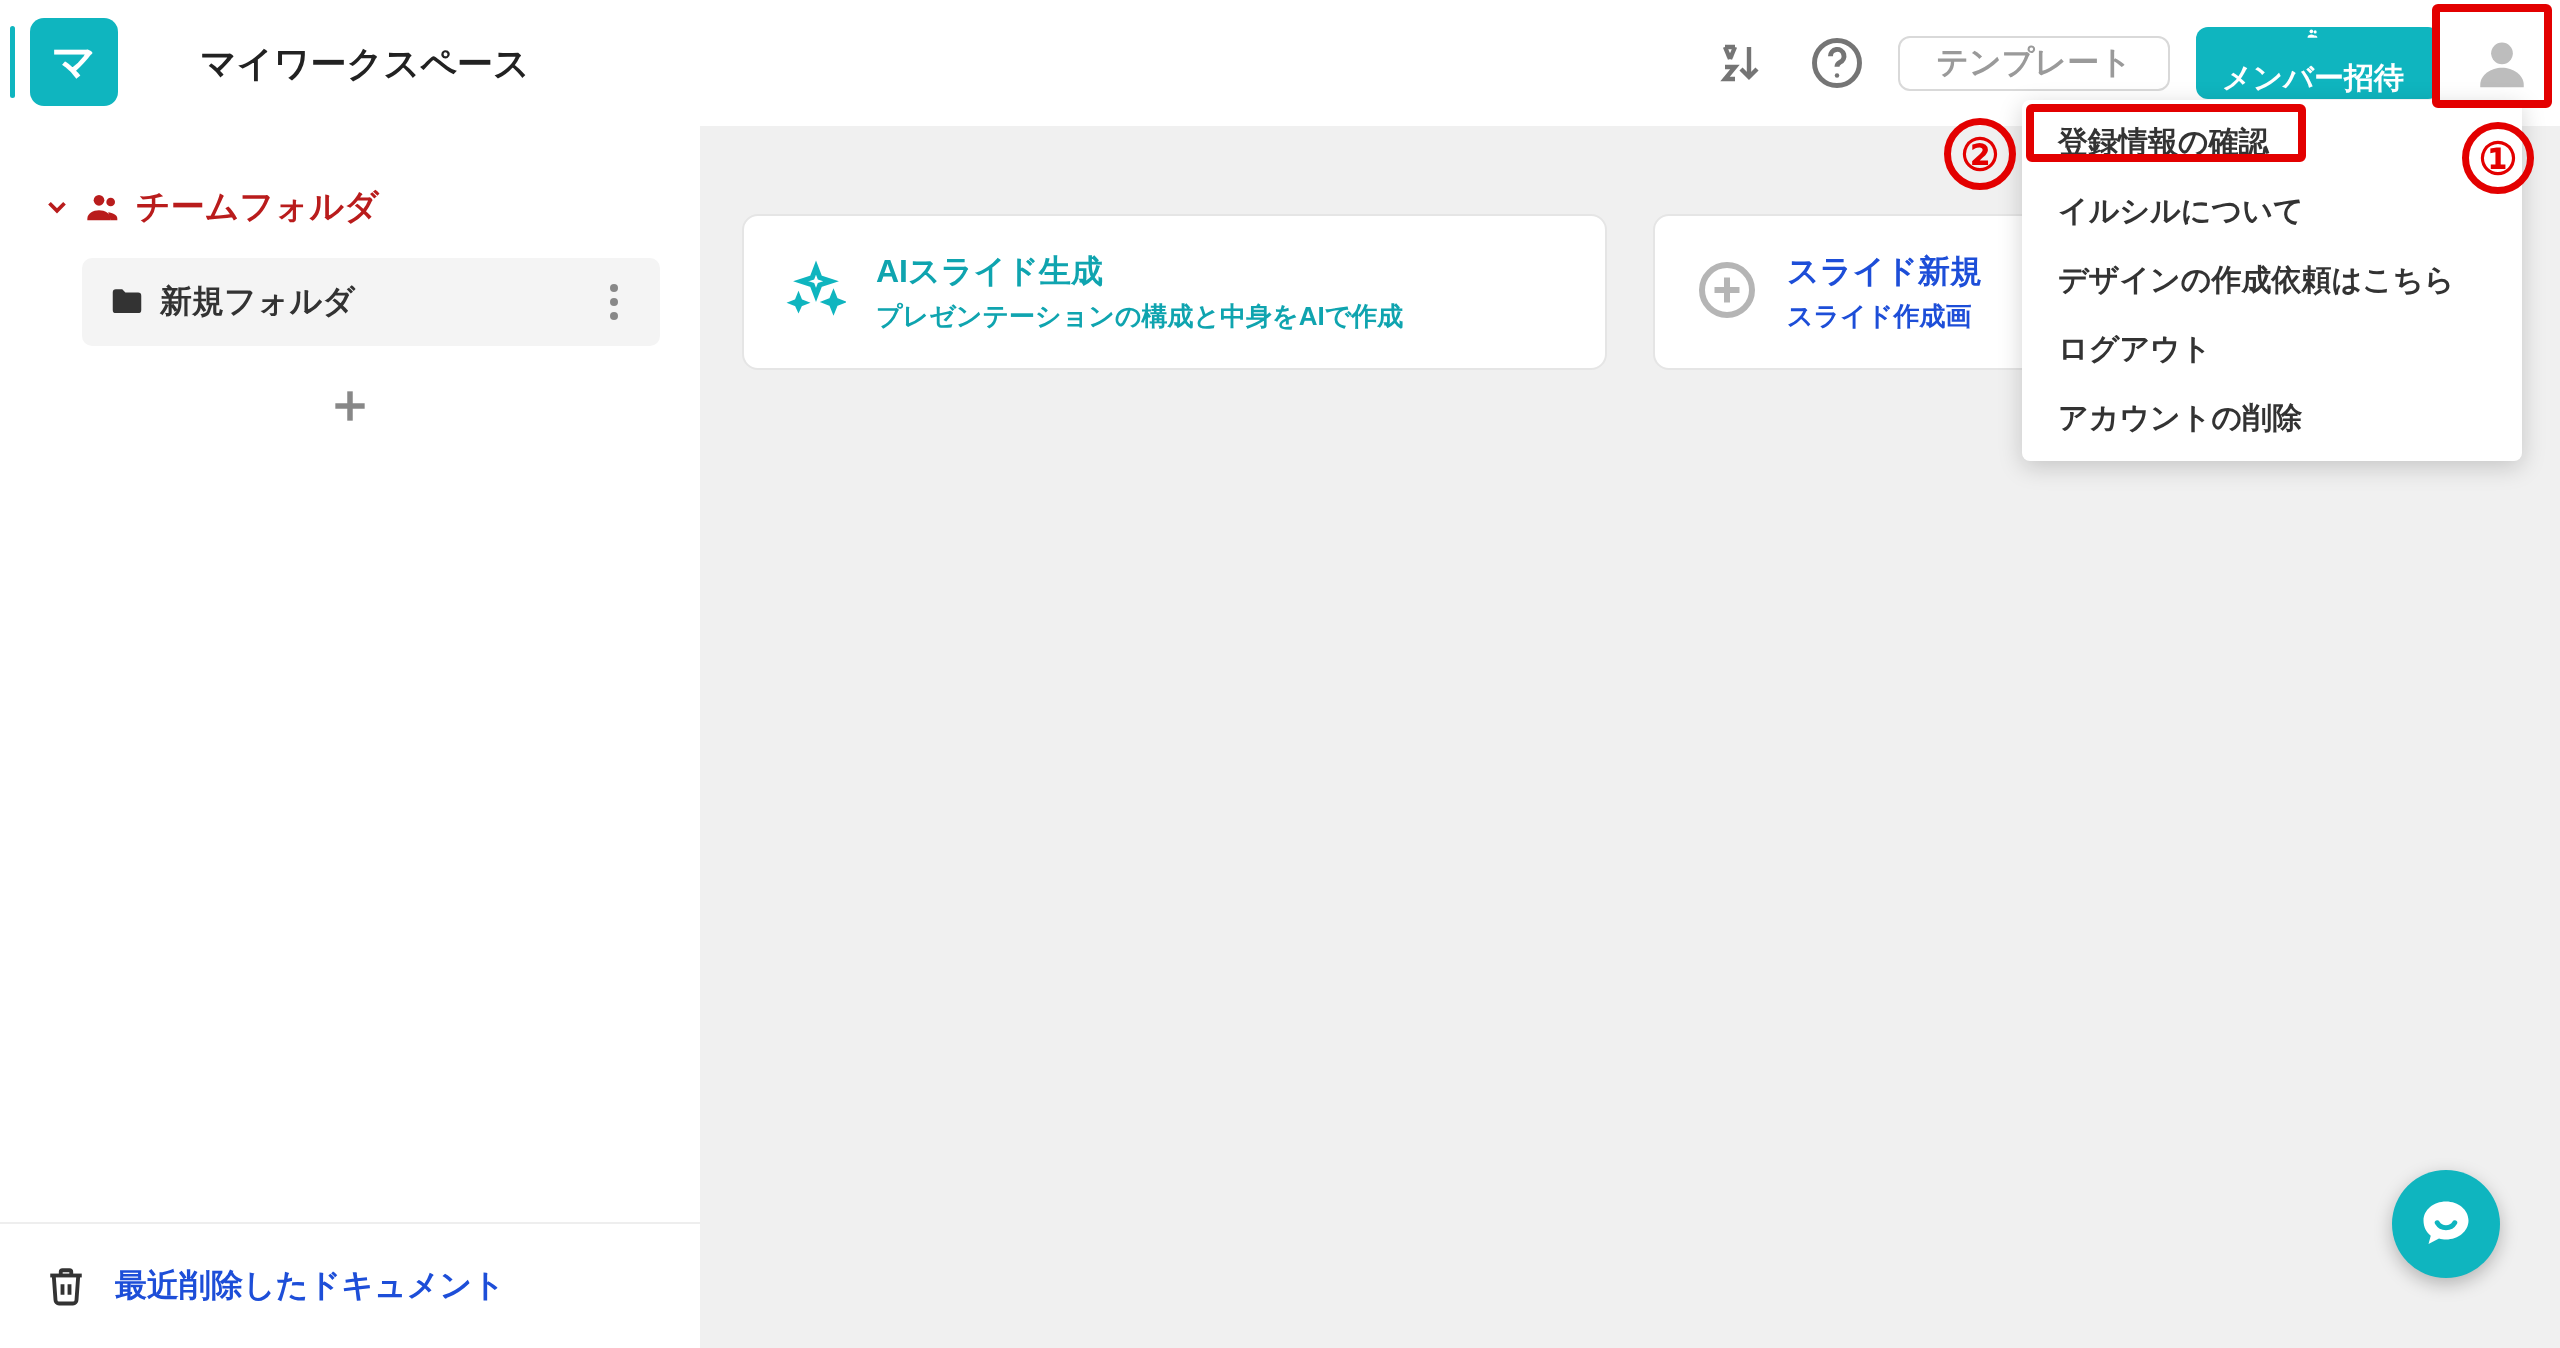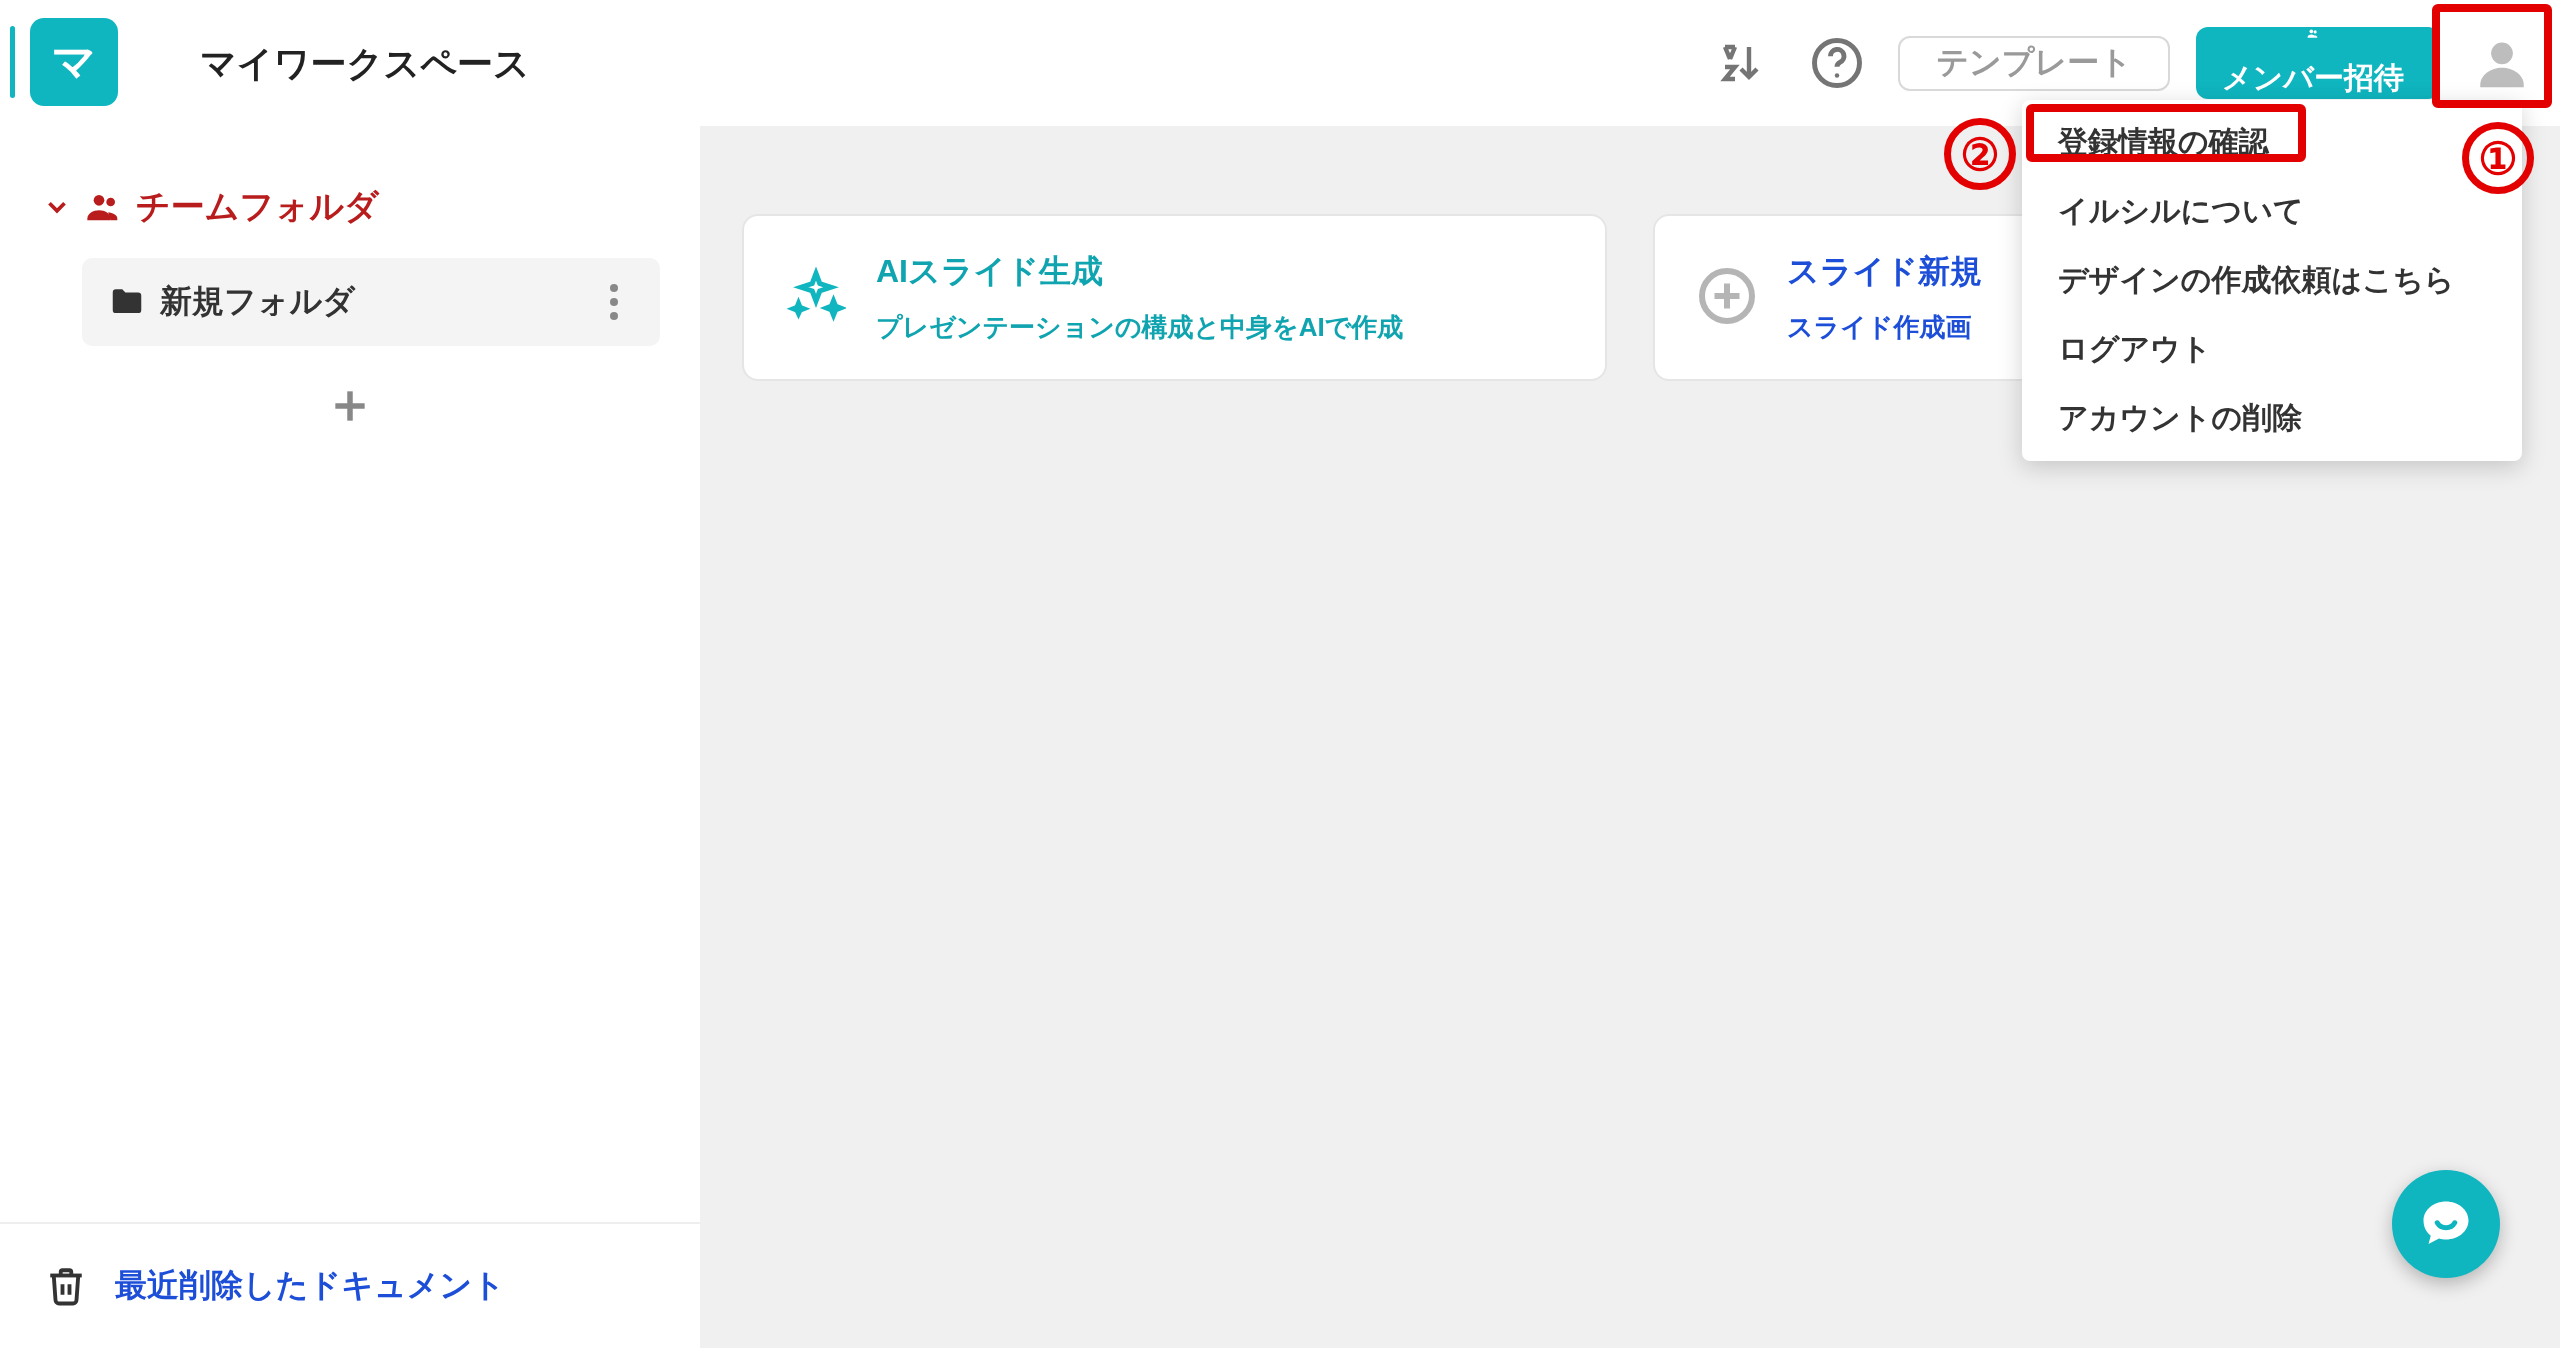--- a/index.html
+++ b/index.html
@@ -178,21 +178,21 @@
     background: #fff;
     border: 2px solid #e5e5e5;
     border-radius: 16px;
     padding: 34px 42px;
     display: flex;
     align-items: center;
     gap: 30px;
   }
   .card .ic { flex: none; }
   .card .tt { font-size: 32px; font-weight: 800; }
-  .card .st { font-size: 26px; font-weight: 600; margin-top: 16px; }
+  .card .st { font-size: 26px; font-weight: 600; margin-top: 5px; }
   .card.ai .tt, .card.ai .st { color: #0fa4af; }
   .card.new .tt, .card.new .st { color: #1d4ed8; }
   .card.ai .ic { color: #0fb5bf; }
   .card.new .ic { color: #b5b5b5; }
 
   
   .dropdown {
     position: absolute;
     top: 100px;
     right: 38px;

